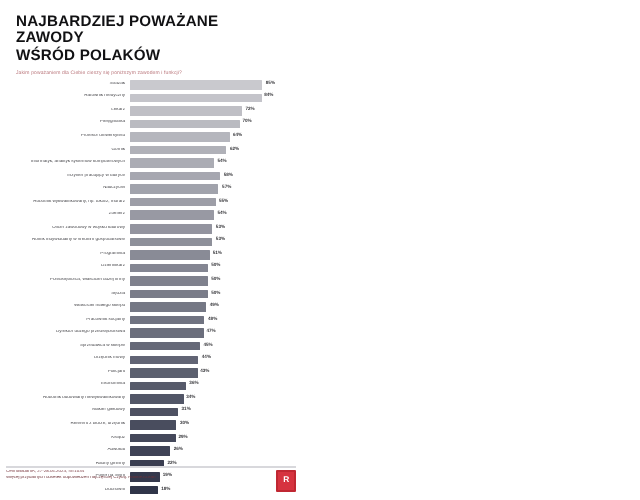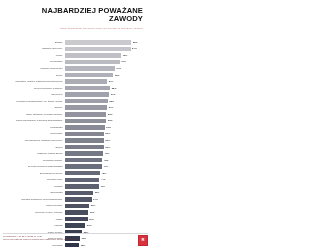--- a/index.html
+++ b/index.html
@@ -6,21 +6,21 @@
   html,body { width:151px; height:250px; overflow:hidden; }
   body {
     background:#ffffff;
     font-family:"Liberation Sans", sans-serif;
     color:#1a1a1a;
     -webkit-font-smoothing:antialiased;
   }
   #page { position:relative; width:151px; height:250px; background:#fff; }
 
   
-  .header { padding:7px 8px 0 8px; text-align:right; }
+  .header { padding:7px 8px 0 8px; text-align:left; }
   .title {
     font-size:7.6px; line-height:8.4px; font-weight:bold;
     letter-spacing:0.1px; color:#111113; text-transform:uppercase;
   }
   .subtitle {
     margin-top:3.2px; font-size:2.5px; line-height:3.4px;
     color:#b9757a; letter-spacing:0.06px; font-weight:normal;
   }
 
   
@@ -73,20 +73,21 @@
   }
 </style>
 </head>
 <body>
 
 <div id="page">
 
   <div class="header">
     <div class="title">
       <div>NAJBARDZIEJ POWAŻANE ZAWODY</div>
+      <div>WŚRÓD POLAKÓW</div>
     </div>
     <div class="subtitle">Jakim poważaniem dla Ciebie cieszy się poniższym zawodem i funkcji?</div>
   </div>
 
   <div class="chart" id="chart">
       <div class="row">
         <div class="row-label">Strażak</div>
         <div class="bar-wrap">
           <div class="bar" style="width: 66.3px; background: rgb(201, 201, 206);"></div>
           <div class="bar-value">85%</div>

